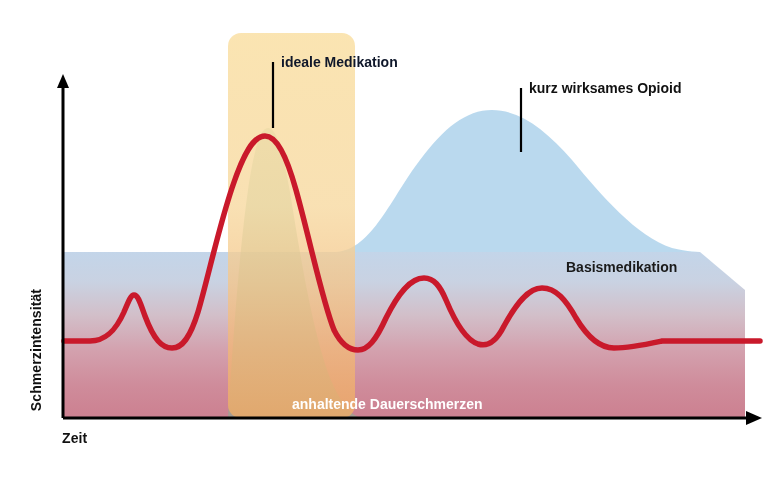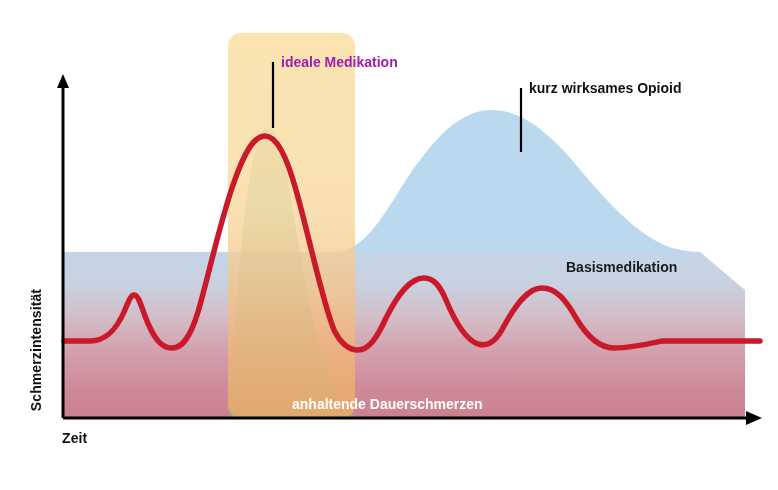--- a/index.html
+++ b/index.html
@@ -57,21 +57,21 @@
   }
   #label-dauerschmerzen {
     left: 292px;
     top: 396px;
     color: #ffffff;
     text-align: center;
   }
   #label-ideale {
     left: 281px;
     top: 54px;
-    color: #a21caf;
+    color: #0f172a;
     font-size: 14px;
   }
   #label-opioid {
     left: 529px;
     top: 80px;
     color: #111111;
     font-size: 14px;
   }
 </style>
 </head>

